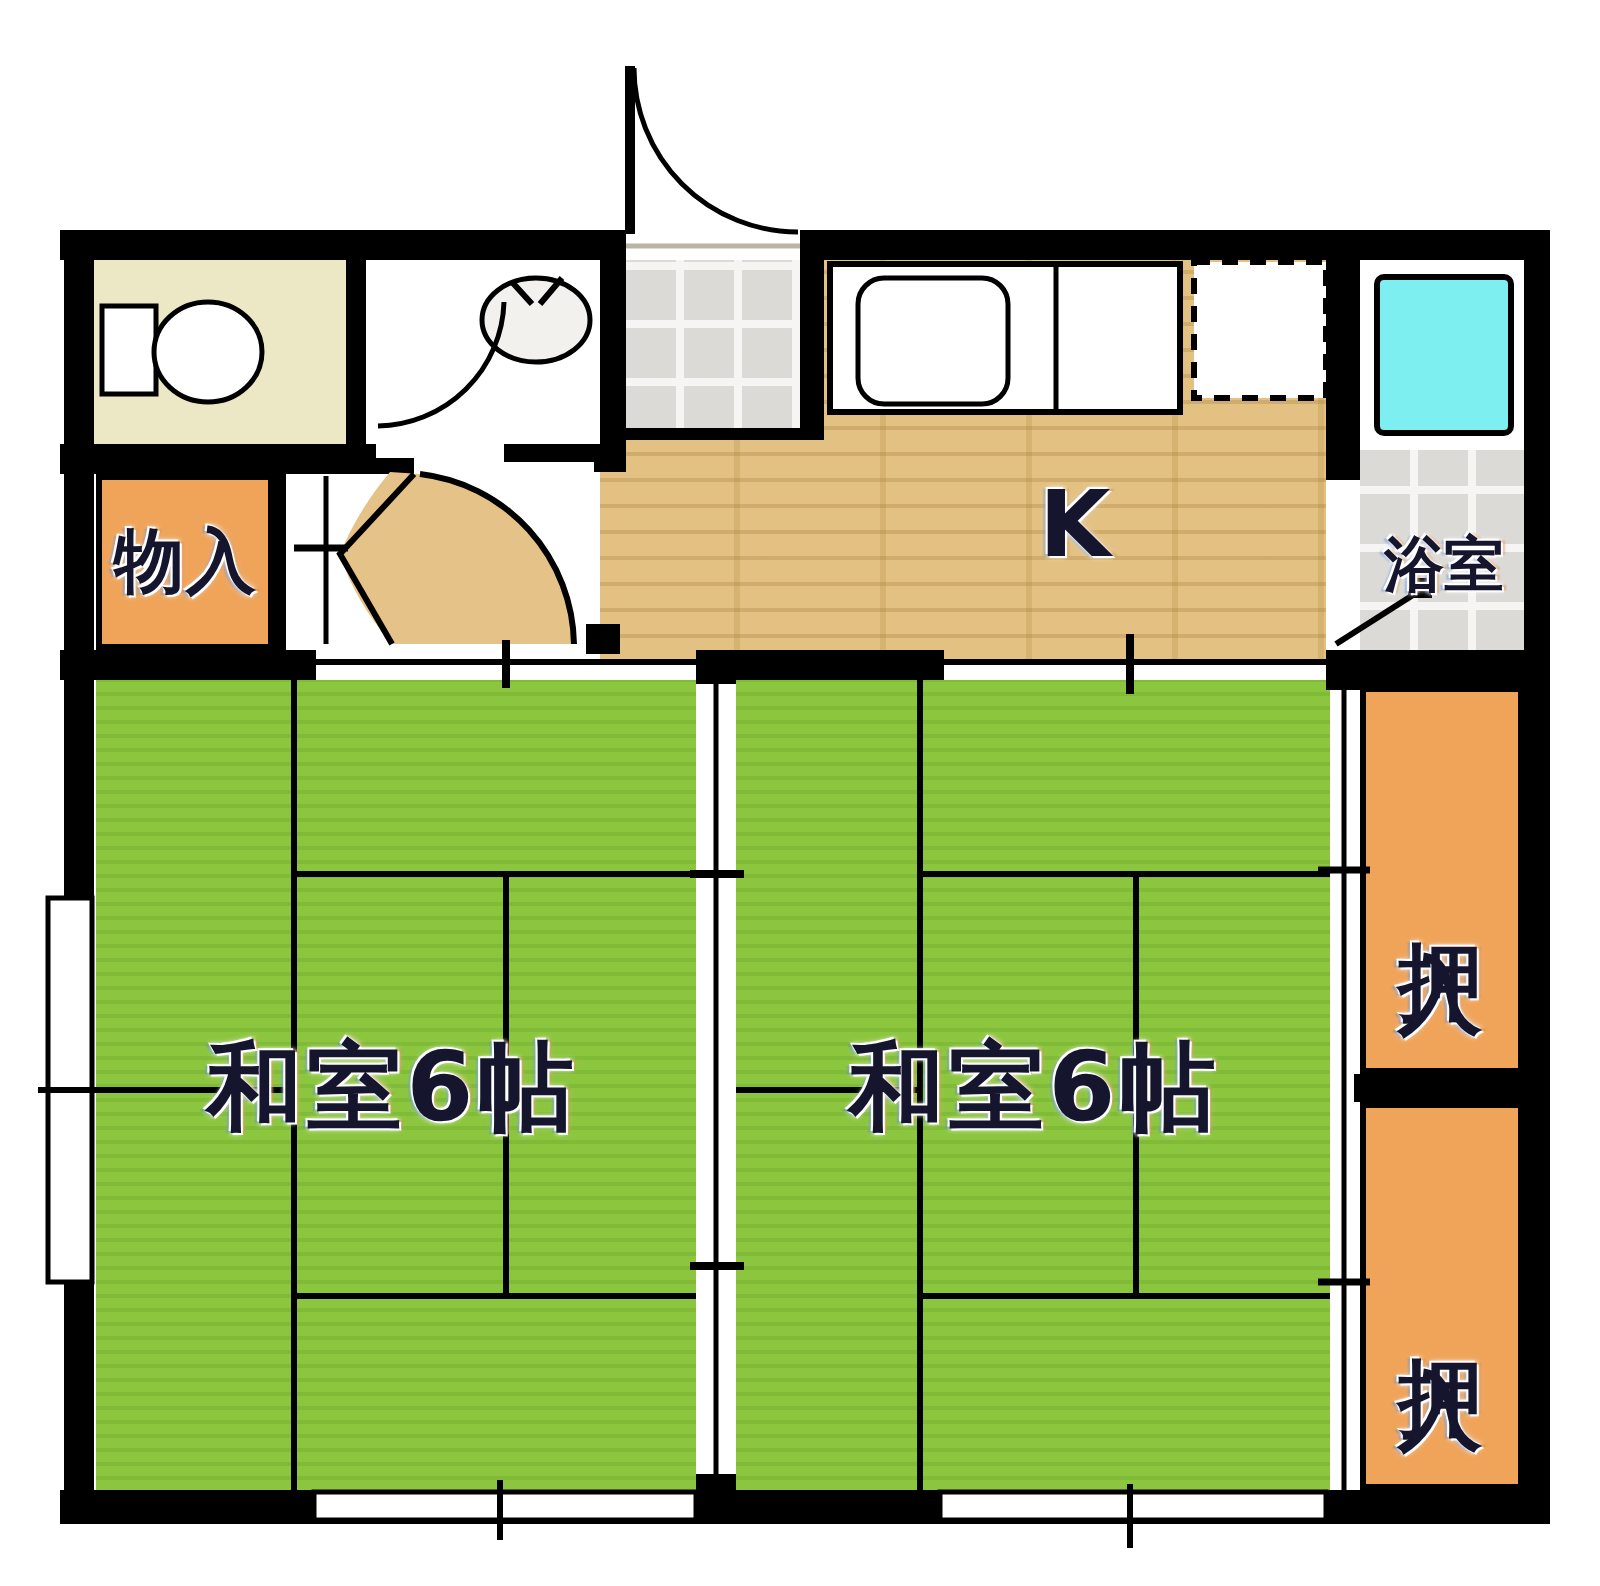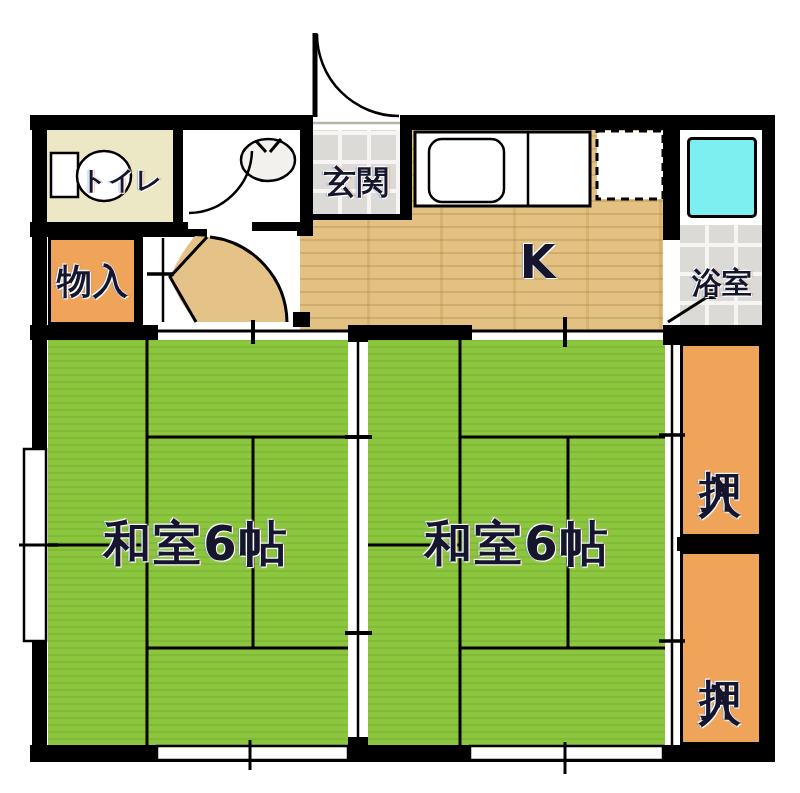--- a/index.html
+++ b/index.html
@@ -159,22 +159,20 @@
     <g>
       <rect x="157" y="746" width="191" height="14" fill="#fff" stroke="#000" stroke-width="2.5"></rect>
       <line x1="250" y1="740" x2="250" y2="770" stroke="#000" stroke-width="3"></line>
     </g>
     <g>
       <rect x="470" y="746" width="193" height="14" fill="#fff" stroke="#000" stroke-width="2.5"></rect>
       <line x1="565" y1="742" x2="565" y2="774" stroke="#000" stroke-width="3"></line>
     </g>
   </svg>
 
-  <div class="label" style="left:122px;top:180px;font-size:26px;">トイレ</div>
-  <div class="label" style="left:357px;top:183px;font-size:32px;">玄関</div>
   <div class="label" style="left:538px;top:262px;font-size:46px;">K</div>
   <div class="label" style="left:722px;top:283px;font-size:30px;letter-spacing:0;">浴室</div>
   <div class="label" style="left:93px;top:281px;font-size:35px;">物入</div>
   <div class="label" style="left:196px;top:544px;font-size:48px;letter-spacing:2px;">和室6帖</div>
   <div class="label" style="left:517px;top:544px;font-size:48px;letter-spacing:2px;">和室6帖</div>
   <div class="label vert" style="left:720px;top:441px;font-size:42px;">押入</div>
   <div class="label vert" style="left:720px;top:649px;font-size:42px;">押入</div>
 
 </div>
 

